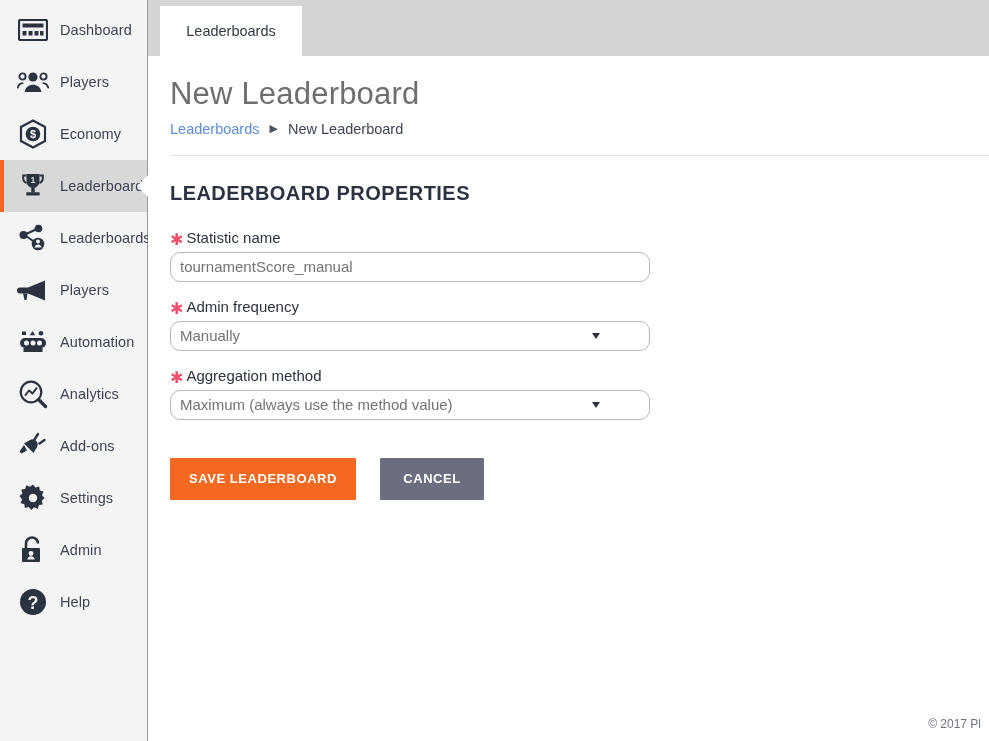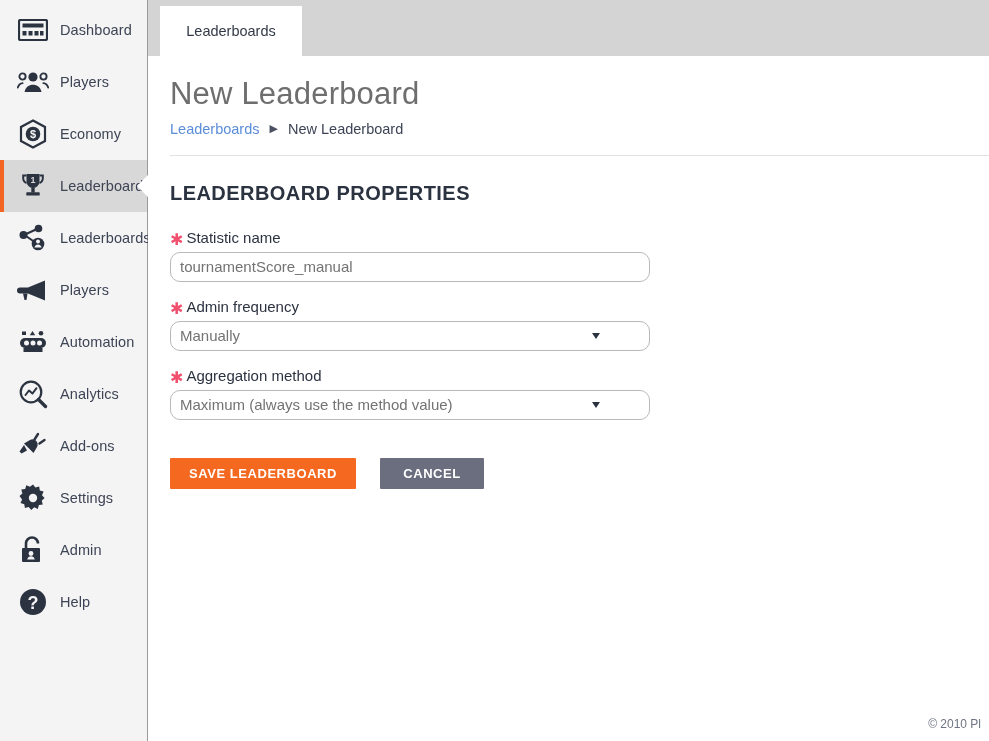--- a/index.html
+++ b/index.html
@@ -199,21 +199,21 @@
     pointer-events: none;
   }
 
   .actions {
     margin-top: 38px;
     display: flex;
     gap: 24px;
   }
   .btn {
     border: none;
-    height: 31px;
+    height: 42px;
     padding: 0 18px;
     font-family: "Liberation Sans", sans-serif;
     font-size: 13px;
     font-weight: bold;
     letter-spacing: .55px;
     color: #ffffff;
     cursor: pointer;
     border-radius: 1px;
   }
   .btn-primary { background: #f4681f; min-width: 186px; }
@@ -442,16 +442,16 @@
           <span class="select-caret"></span>
         </div>
       </div>
 
       <div class="actions">
         <button class="btn btn-primary">SAVE LEADERBOARD</button>
         <button class="btn btn-secondary">CANCEL</button>
       </div>
     </div>
 
-    <div class="footer">© 2010 Pl</div>
+    <div class="footer">© 2017 Pl</div>
 
   </section>
 </div>
 
 </body></html>

